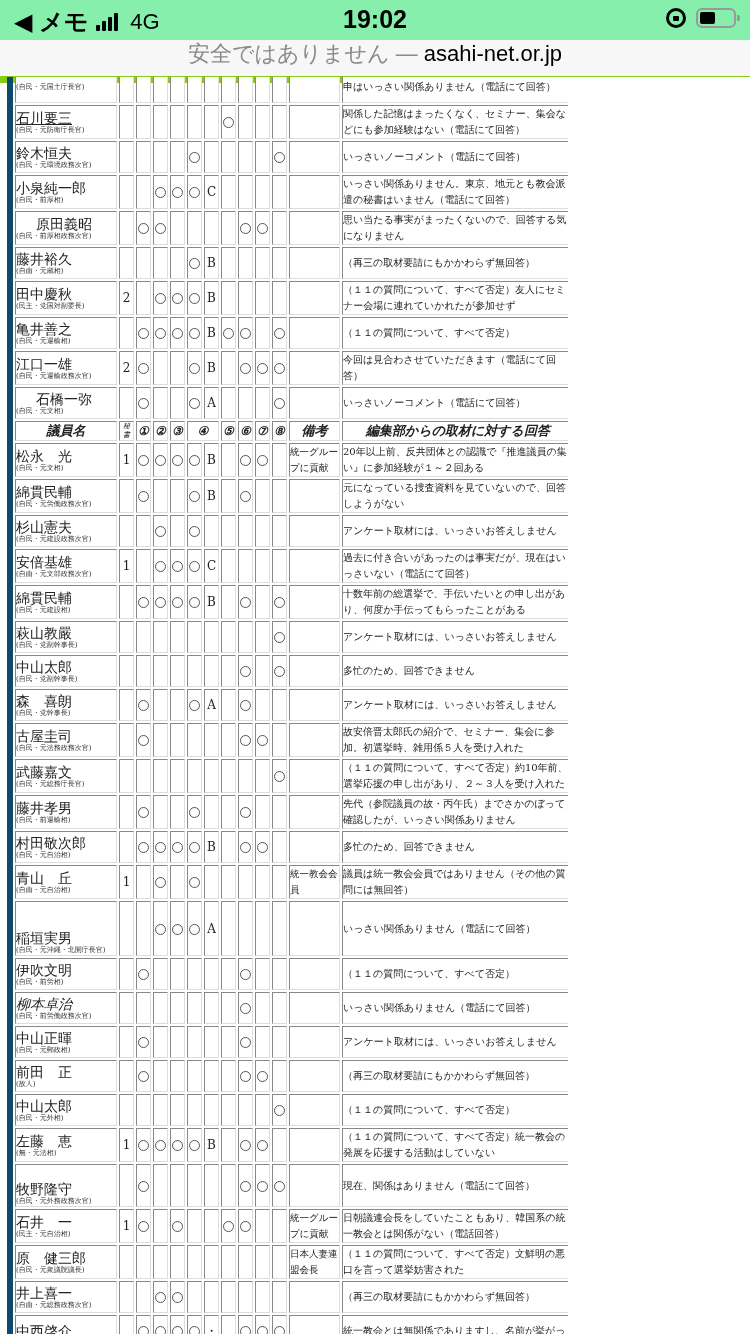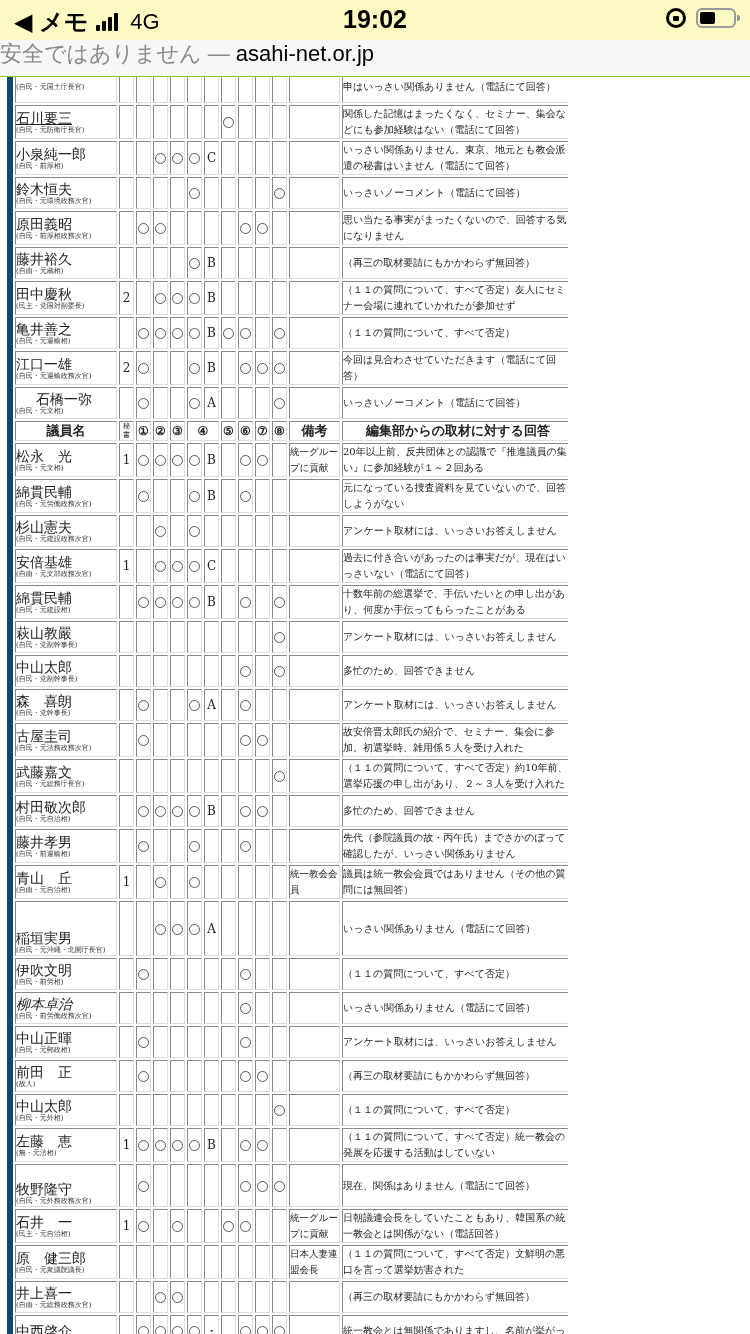--- a/index.html
+++ b/index.html
@@ -3,39 +3,39 @@
 <meta charset="utf-8">
 <style>
   html, body { margin: 0; padding: 0; }
   body {
     width: 750px; height: 1334px; overflow: hidden; position: relative;
     background: #ffffff;
     font-family: "DejaVu Serif", "Liberation Serif", serif;
   }
   .statusbar {
     position: absolute; left: 0; top: 0; width: 750px; height: 40px;
-    background: #fef9c3;
+    background: #86efac;
     font-family: "Liberation Sans", "DejaVu Sans", sans-serif;
     color: #000;
   }
   .sb-left { position: absolute; left: 14px; top: 6px; font-size: 24px; font-weight: bold; display: flex; align-items: center; }
   .sb-left .signal { display: inline-flex; align-items: flex-end; gap: 2px; height: 18px; margin-left: 8px; margin-right: 12px; }
   .sb-left .signal i { display: block; width: 4px; background: #000; border-radius: 1px; }
   .sb-left .net { font-weight: normal; font-size: 22px; }
   .sb-time { position: absolute; left: 0; width: 750px; top: 5px; text-align: center; font-size: 25px; font-weight: bold; }
   .sb-right { position: absolute; right: 14px; top: 8px; display: flex; align-items: center; gap: 10px; }
   .lock-rot { width: 20px; height: 20px; border: 3px solid #000; border-radius: 50%; box-sizing: border-box; position: relative; }
   .lock-rot::after { content: ""; position: absolute; left: 4px; top: 5px; width: 6px; height: 5px; background: #000; border-radius: 1px; }
   .battery { width: 40px; height: 20px; border: 2px solid #999; border-radius: 6px; box-sizing: border-box; position: relative; }
   .battery::before { content: ""; position: absolute; left: 2px; top: 2px; width: 15px; height: 12px; background: #000; border-radius: 2px; }
   .battery::after { content: ""; position: absolute; right: -6px; top: 5px; width: 3px; height: 6px; background: #999; border-radius: 0 2px 2px 0; }
   .urlbar {
     position: absolute; left: 0; top: 40px; width: 750px; height: 36px;
-    background: #f7f7f7; border-bottom: 1px solid #84cc16;
-    text-align: left; font-family: "Liberation Sans", "DejaVu Sans", sans-serif;
+    background: #f7f7f7; border-bottom: 7px solid #84cc16;
+    text-align: center; font-family: "Liberation Sans", "DejaVu Sans", sans-serif;
     font-size: 22px; line-height: 28px;
   }
   .urlbar .warn { color: #8a8a8a; }
   .urlbar .domain { color: #000; }
   .page {
     position: absolute; left: 0; top: 77px; width: 750px; height: 1257px; overflow: hidden;
   }
   table.t {
     position: absolute; left: 7px; top: -14px;
     border-collapse: separate; border-spacing: 2px;
@@ -53,21 +53,21 @@
   col.c-biko { width: 51px; }
   col.c-ans { width: 232px; }
   .nm { font-size: 14px; line-height: 16px; padding-left: 1px; white-space: nowrap; letter-spacing: 0px; }
   .sub { font-size: 7px; line-height: 9px; color: #333; white-space: nowrap; display: block; }
   .mk { text-align: center; font-size: 12px; }
   .circ { display: inline-block; width: 11px; height: 11px; border: 1px solid #555; border-radius: 50%; box-sizing: border-box; vertical-align: middle; }
   .let { font-size: 12px; }
   .sec { font-size: 12px; text-align: center; }
   .biko { font-size: 9.5px; line-height: 16px; padding-left: 1px; }
   .ans { font-size: 10px; line-height: 16px; padding-left: 1px; }
-  tr.hdr td { font-weight: bold; text-align: center; font-size: 13px; height: 16px; }
+  tr.hdr td { font-weight: bold; text-align: center; font-size: 13px; height: 16px; font-style: italic; }
   tr.hdr td.h-sec { font-size: 7px; line-height: 9px; font-weight: normal; }
   tr.hdr td.h-num { font-size: 12px; }
   .rightpad { position: absolute; left: 568px; top: 0; width: 182px; height: 1257px; background: #fff; }
 </style>
 </head>
 <body>
 
 <div class="statusbar">
   <div class="sb-left">
     <span>◀ メモ</span>
@@ -138,57 +138,57 @@
           <td class="mk"><span class="let"></span></td>
           <td class="mk"><span class="circ"></span></td>
           <td class="mk"></td>
           <td class="mk"></td>
           <td class="mk"></td>
           <td class="biko"></td>
           <td class="ans">関係した記憶はまったくなく、セミナー、集会などにも参加経験はない（電話にて回答）</td>
         </tr>
         <tr>
           <td class="nm">
+            <span style="display: block;">鈴木恒夫</span>
+            <span class="sub">(自民・元環境政務次官)</span>
+          </td>
+          <td class="sec"></td>
+          <td class="mk"></td>
+          <td class="mk"></td>
+          <td class="mk"></td>
+          <td class="mk"><span class="circ"></span></td>
+          <td class="mk"><span class="let"></span></td>
+          <td class="mk"></td>
+          <td class="mk"></td>
+          <td class="mk"></td>
+          <td class="mk"><span class="circ"></span></td>
+          <td class="biko"></td>
+          <td class="ans">いっさいノーコメント（電話にて回答）</td>
+        </tr>
+        <tr>
+          <td class="nm">
             <span style="display: block;">小泉純一郎</span>
             <span class="sub">(自民・前厚相)</span>
           </td>
           <td class="sec"></td>
           <td class="mk"></td>
           <td class="mk"><span class="circ"></span></td>
           <td class="mk"><span class="circ"></span></td>
           <td class="mk"><span class="circ"></span></td>
           <td class="mk"><span class="let">C</span></td>
           <td class="mk"></td>
           <td class="mk"></td>
           <td class="mk"></td>
           <td class="mk"></td>
           <td class="biko"></td>
           <td class="ans">いっさい関係ありません。東京、地元とも教会派遣の秘書はいません（電話にて回答）</td>
         </tr>
         <tr>
           <td class="nm">
-            <span style="display: block;">鈴木恒夫</span>
-            <span class="sub">(自民・元環境政務次官)</span>
-          </td>
-          <td class="sec"></td>
-          <td class="mk"></td>
-          <td class="mk"></td>
-          <td class="mk"></td>
-          <td class="mk"><span class="circ"></span></td>
-          <td class="mk"><span class="let"></span></td>
-          <td class="mk"></td>
-          <td class="mk"></td>
-          <td class="mk"></td>
-          <td class="mk"><span class="circ"></span></td>
-          <td class="biko"></td>
-          <td class="ans">いっさいノーコメント（電話にて回答）</td>
-        </tr>
-        <tr>
-          <td class="nm">
-            <span style="display: block;">原田義昭</span>
+            <span style="display: block; margin-left: 20px;">原田義昭</span>
             <span class="sub">(自民・前厚相政務次官)</span>
           </td>
           <td class="sec"></td>
           <td class="mk"><span class="circ"></span></td>
           <td class="mk"><span class="circ"></span></td>
           <td class="mk"></td>
           <td class="mk"></td>
           <td class="mk"><span class="let"></span></td>
           <td class="mk"></td>
           <td class="mk"><span class="circ"></span></td>
@@ -480,53 +480,53 @@
           <td class="mk"><span class="let"></span></td>
           <td class="mk"></td>
           <td class="mk"></td>
           <td class="mk"></td>
           <td class="mk"><span class="circ"></span></td>
           <td class="biko"></td>
           <td class="ans">（１１の質問について、すべて否定）約10年前、選挙応援の申し出があり、２～３人を受け入れた</td>
         </tr>
         <tr>
           <td class="nm">
+            <span style="display: block;">藤井孝男</span>
+            <span class="sub">(自民・前運輸相)</span>
+          </td>
+          <td class="sec"></td>
+          <td class="mk"><span class="circ"></span></td>
+          <td class="mk"></td>
+          <td class="mk"></td>
+          <td class="mk"><span class="circ"></span></td>
+          <td class="mk"><span class="let"></span></td>
+          <td class="mk"></td>
+          <td class="mk"><span class="circ"></span></td>
+          <td class="mk"></td>
+          <td class="mk"></td>
+          <td class="biko"></td>
+          <td class="ans">先代（参院議員の故・丙午氏）までさかのぼって確認したが、いっさい関係ありません</td>
+        </tr>
+        <tr>
+          <td class="nm">
             <span style="display: block;">村田敬次郎</span>
             <span class="sub">(自民・元自治相)</span>
           </td>
           <td class="sec"></td>
           <td class="mk"><span class="circ"></span></td>
           <td class="mk"><span class="circ"></span></td>
           <td class="mk"><span class="circ"></span></td>
           <td class="mk"><span class="circ"></span></td>
           <td class="mk"><span class="let">B</span></td>
           <td class="mk"></td>
           <td class="mk"><span class="circ"></span></td>
           <td class="mk"><span class="circ"></span></td>
           <td class="mk"></td>
           <td class="biko"></td>
           <td class="ans">多忙のため、回答できません</td>
-        </tr>
-        <tr>
-          <td class="nm">
-            <span style="display: block;">藤井孝男</span>
-            <span class="sub">(自民・前運輸相)</span>
-          </td>
-          <td class="sec"></td>
-          <td class="mk"><span class="circ"></span></td>
-          <td class="mk"></td>
-          <td class="mk"></td>
-          <td class="mk"><span class="circ"></span></td>
-          <td class="mk"><span class="let"></span></td>
-          <td class="mk"></td>
-          <td class="mk"><span class="circ"></span></td>
-          <td class="mk"></td>
-          <td class="mk"></td>
-          <td class="biko"></td>
-          <td class="ans">先代（参院議員の故・丙午氏）までさかのぼって確認したが、いっさい関係ありません</td>
         </tr>
         <tr>
           <td class="nm">
             <span style="display: block;">青山　丘</span>
             <span class="sub">(自由・元自治相)</span>
           </td>
           <td class="sec">1</td>
           <td class="mk"></td>
           <td class="mk"><span class="circ"></span></td>
           <td class="mk"></td>

